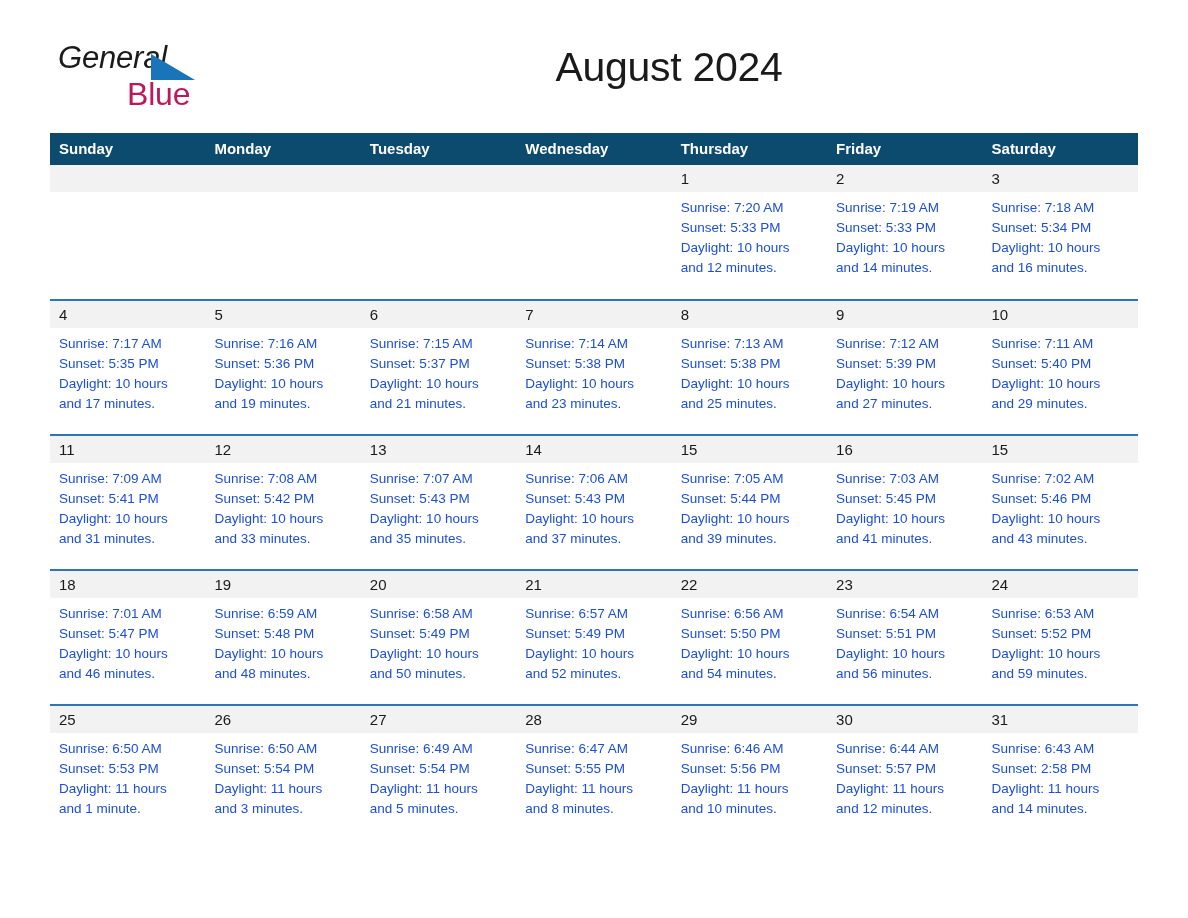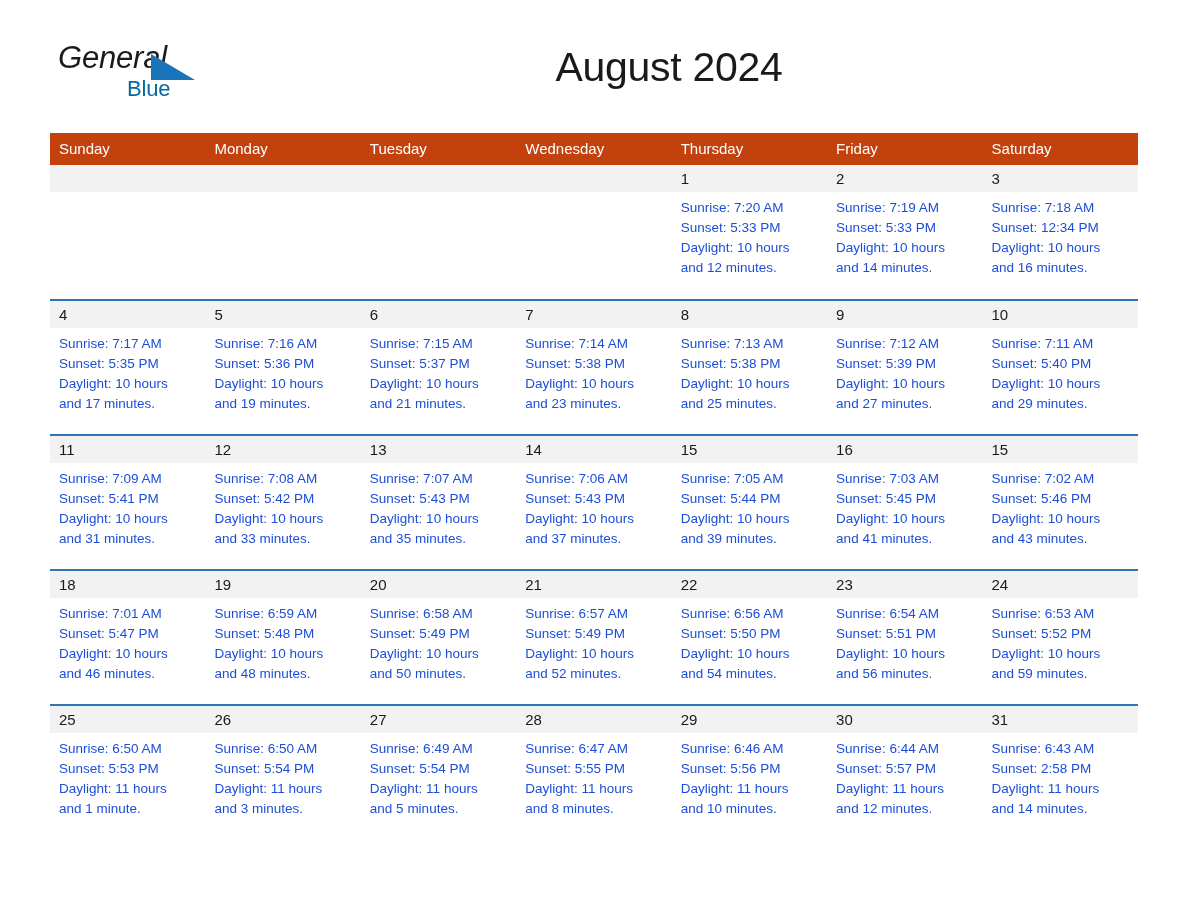--- a/index.html
+++ b/index.html
@@ -45,23 +45,23 @@
     top: 12px;
     width: 0;
     height: 0;
     border-left: 44px solid #1a74ba;
     border-top: 26px solid transparent;
   }
   .logo-blue {
     position: absolute;
     left: 77px;
     top: 36px;
-    font-size: 22px;
+    font-size: 32px;
     line-height: 1;
-    color: #0369a1;
+    color: #be185d;
     letter-spacing: -0.2px;
   }
   .titles {
     text-align: center;
     flex: 1 1 auto;
     padding-top: 2px;
   }
   .cal-title {
     font-size: 41px;
     font-weight: normal;
@@ -79,24 +79,24 @@
   }
 
   
   .calendar {
     margin-top: 19px;
     width: 1088px;
     border-collapse: collapse;
     table-layout: fixed;
   }
   .calendar th {
-    background: #c2410c;
+    background: #0c4a6e;
     color: #ffffff;
     font-size: 15px;
-    font-weight: normal;
+    font-weight: bold;
     text-align: left;
     padding: 7px 0 8px 9px;
     width: 155.4px;
   }
   .calendar td {
     vertical-align: top;
     border-top: 2px solid #2e75b6;
     padding: 0;
     height: 135px;
   }
@@ -182,21 +182,21 @@
               <div>Sunrise: 7:19 AM</div>
               <div>Sunset: 5:33 PM</div>
               <div>Daylight: 10 hours</div>
               <div>and 14 minutes.</div>
             </div>
           </td>
           <td>
             <div class="daynum">3</div>
             <div class="details">
               <div>Sunrise: 7:18 AM</div>
-              <div>Sunset: 12:34 PM</div>
+              <div>Sunset: 5:34 PM</div>
               <div>Daylight: 10 hours</div>
               <div>and 16 minutes.</div>
             </div>
           </td>
         </tr>
         <tr>
           <td>
             <div class="daynum">4</div>
             <div class="details">
               <div>Sunrise: 7:17 AM</div>

